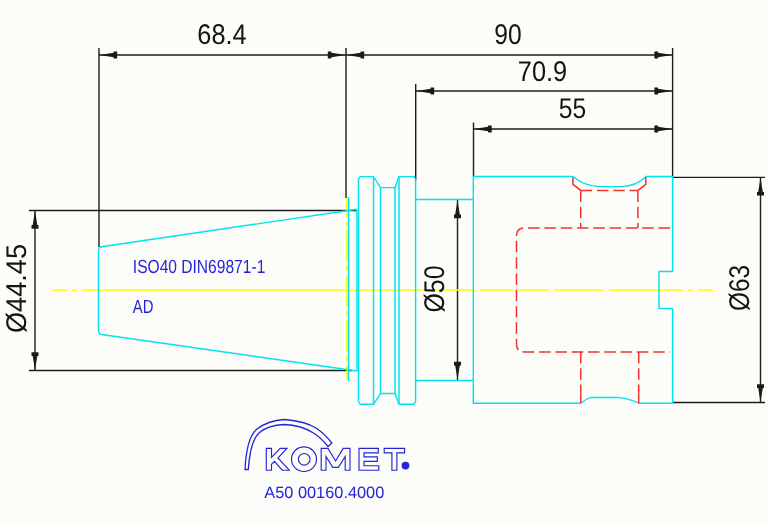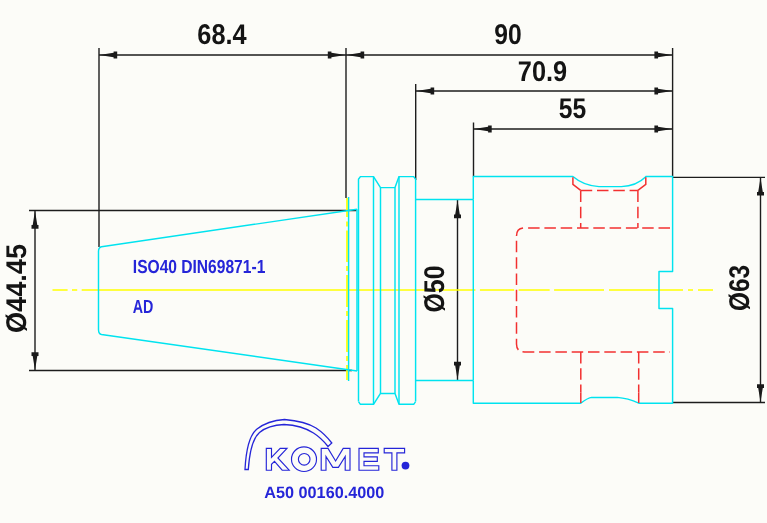--- a/index.html
+++ b/index.html
@@ -1,18 +1,18 @@
 <!DOCTYPE html>
 <html><head>
 <meta charset="utf-8">
 <style>
   html,body{margin:0;padding:0;background:#fcfcf8;}
   #page{width:767px;height:523px;position:relative;overflow:hidden;
         font-family:"Liberation Sans", sans-serif;-webkit-font-smoothing:antialiased;
-        transform:translateZ(0);font-weight:bold;}
+        transform:translateZ(0);}
   svg text{font-family:"Liberation Sans", sans-serif;}
 </style>
 </head>
 <body>
 <div id="page">
 <svg width="767" height="523" viewBox="0 0 767 523" text-rendering="geometricPrecision">
 
   <g stroke="#1d1d1d" stroke-width="1.4" fill="none">
     <line x1="99" y1="48" x2="99" y2="247"></line>
     <line x1="346" y1="48" x2="346" y2="198"></line>

